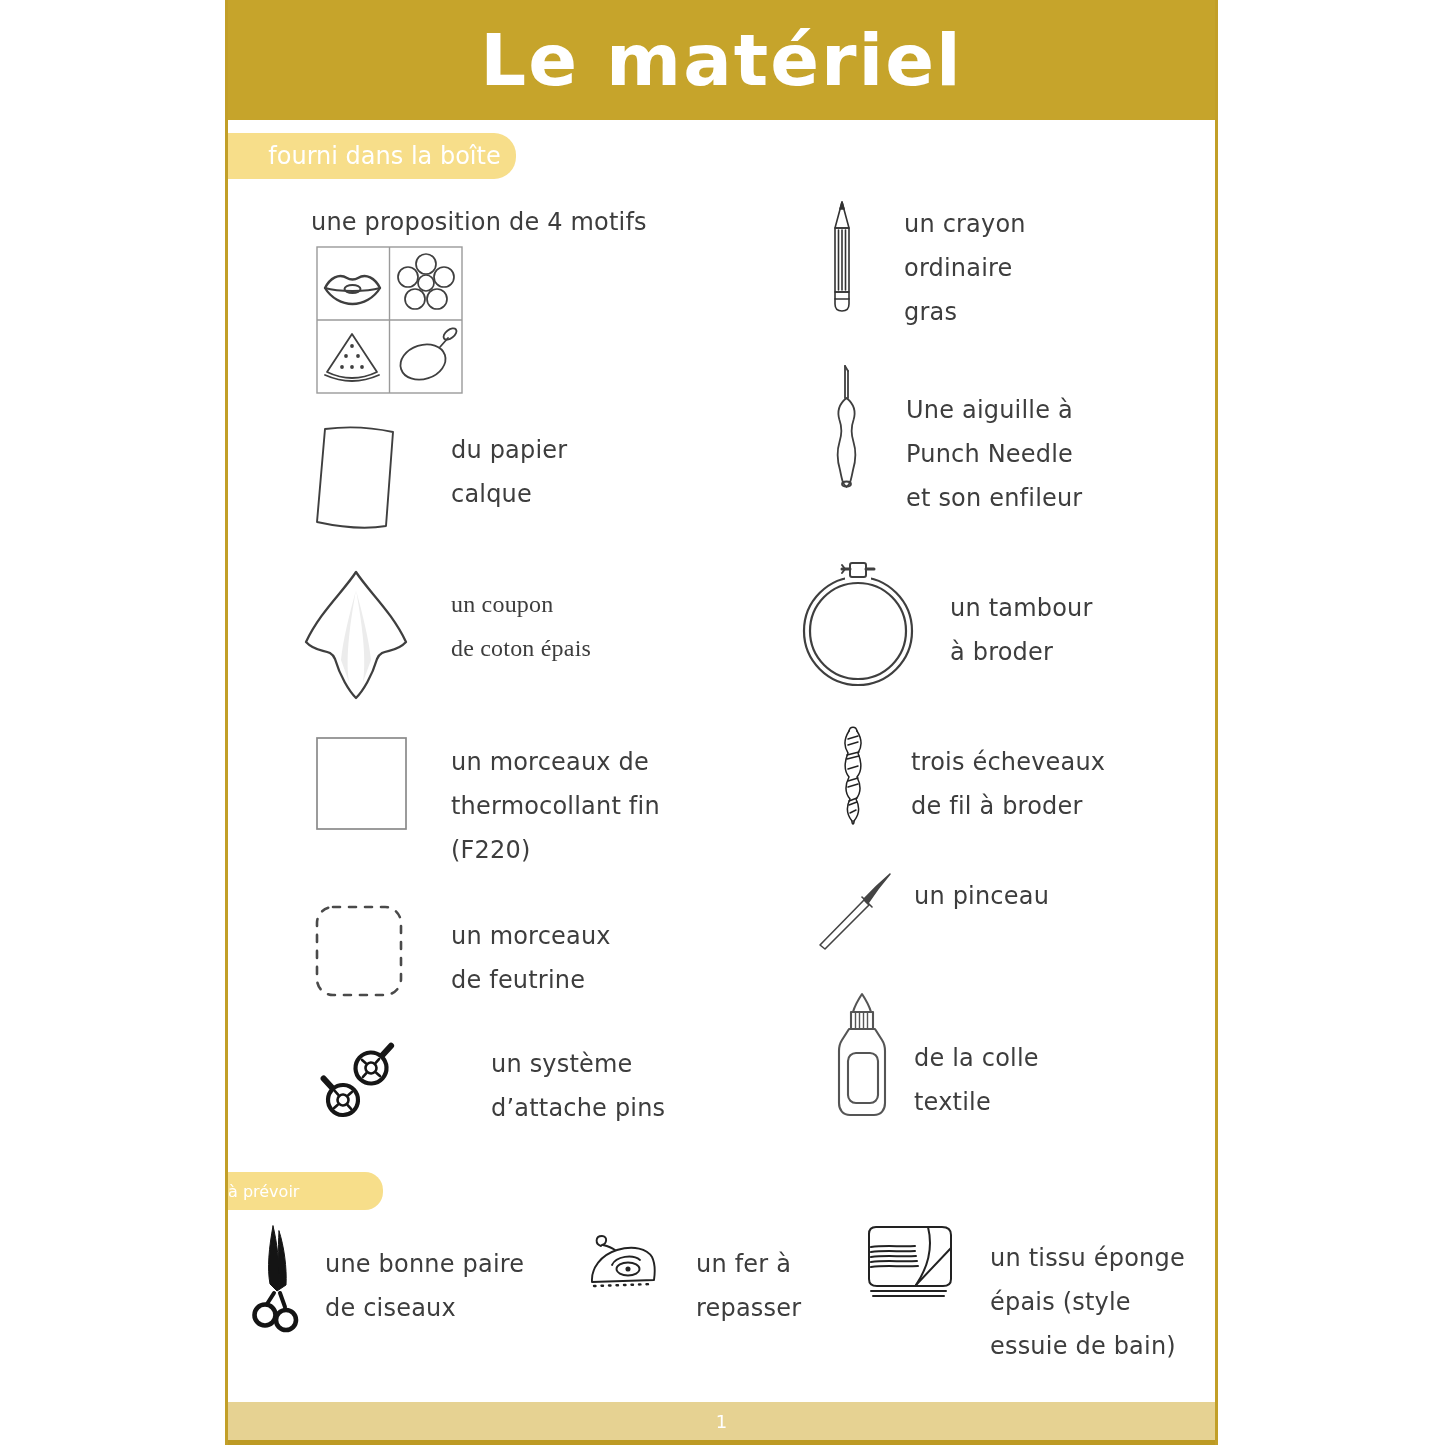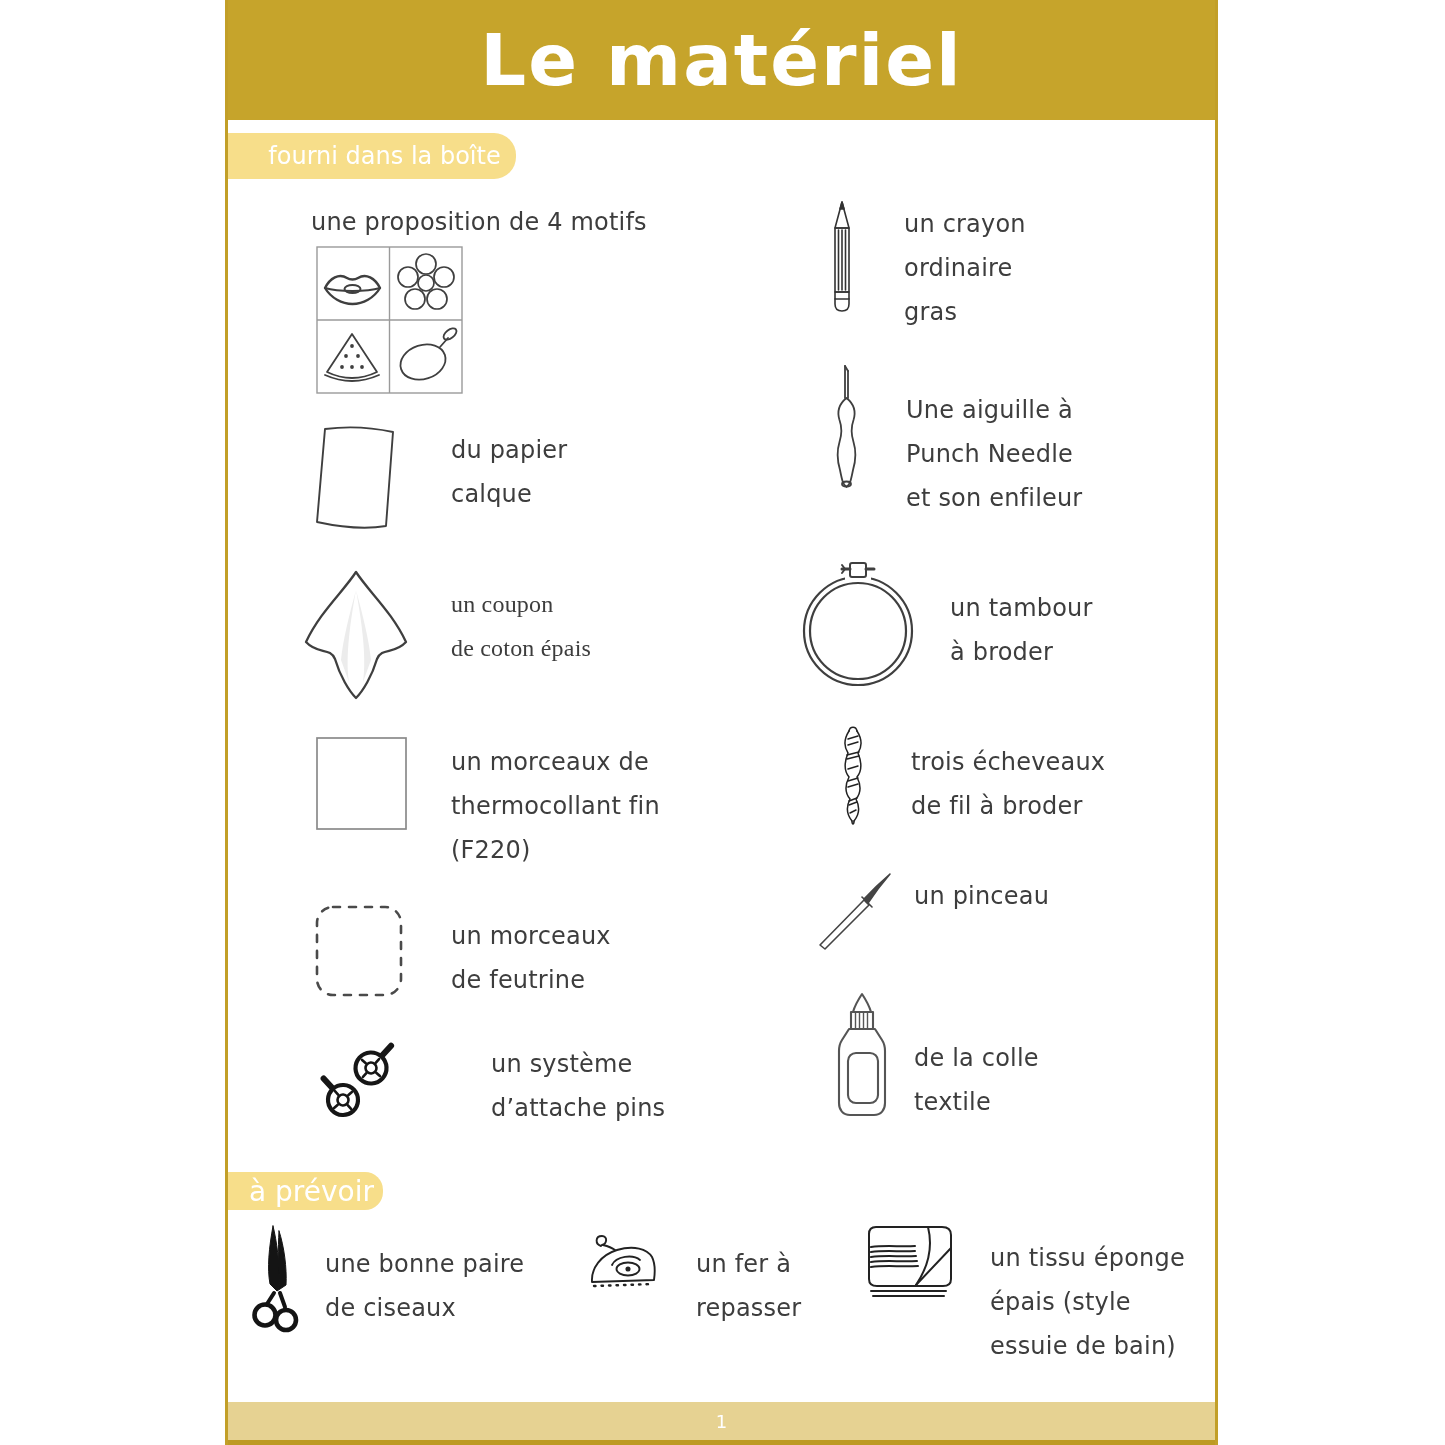--- a/index.html
+++ b/index.html
@@ -9,21 +9,21 @@
         box-sizing:border-box;border-left:3px solid #C29F28;border-right:3px solid #C29F28;
         background:#ffffff;}
   .header{position:absolute;left:0;top:0;width:100%;height:120px;background:#C6A42B;
           display:flex;align-items:center;justify-content:center;}
   .title{color:#ffffff;font-size:72px;font-weight:700;letter-spacing:2px;}
   .badge{position:absolute;left:0;background:#F7DE8A;color:#ffffff;
          display:flex;align-items:center;box-sizing:border-box;}
   .badge.b1{top:133px;width:288px;height:46px;border-radius:0 22px 22px 0;
             padding-left:25px;font-size:24px;justify-content:center;}
   .badge.b2{top:1172px;width:155px;height:38px;border-radius:0 18px 18px 0;
-            padding-left:21px;font-size:28px;}
+            font-size:16px;}
   .label{position:absolute;font-size:24px;line-height:44px;color:#3D3D3D;
          white-space:pre-line;letter-spacing:.2px;}
   .icon{position:absolute;}
   .footer{position:absolute;left:0;bottom:0;width:100%;height:38px;background:#E6D292;
           border-bottom:5px solid #BD9A24;display:flex;align-items:center;justify-content:center;}
   .pagenum{color:#ffffff;font-size:18px;}
   svg{display:block;}
   .ln{stroke:#3f3f3f;fill:none;stroke-linecap:round;stroke-linejoin:round;}
 </style>
 </head>

